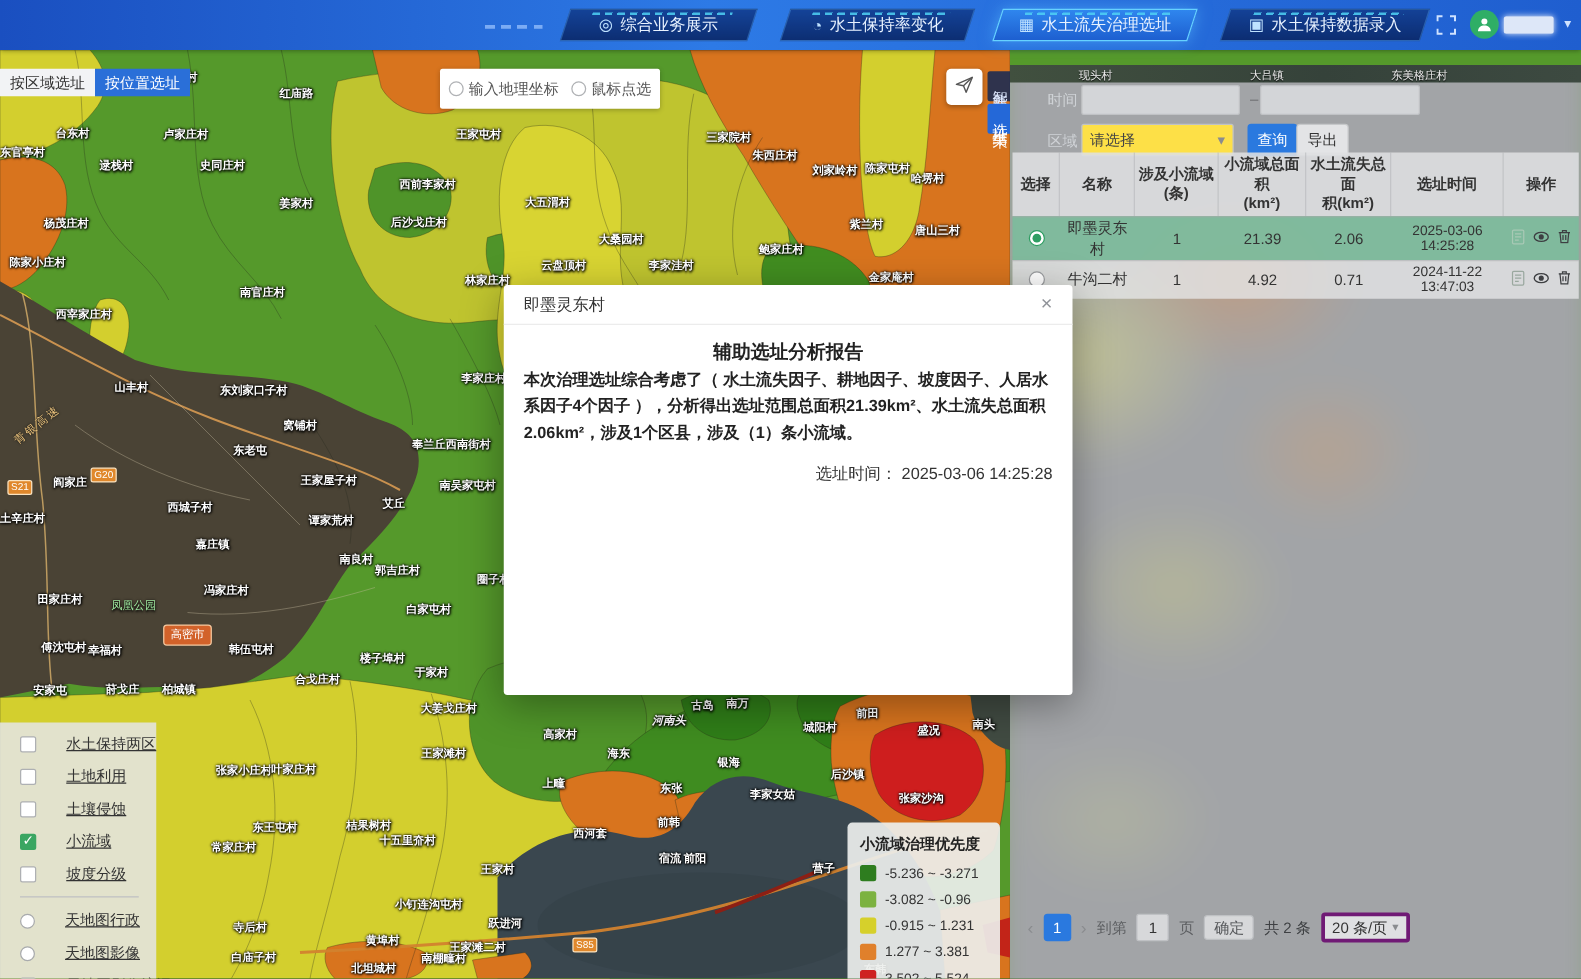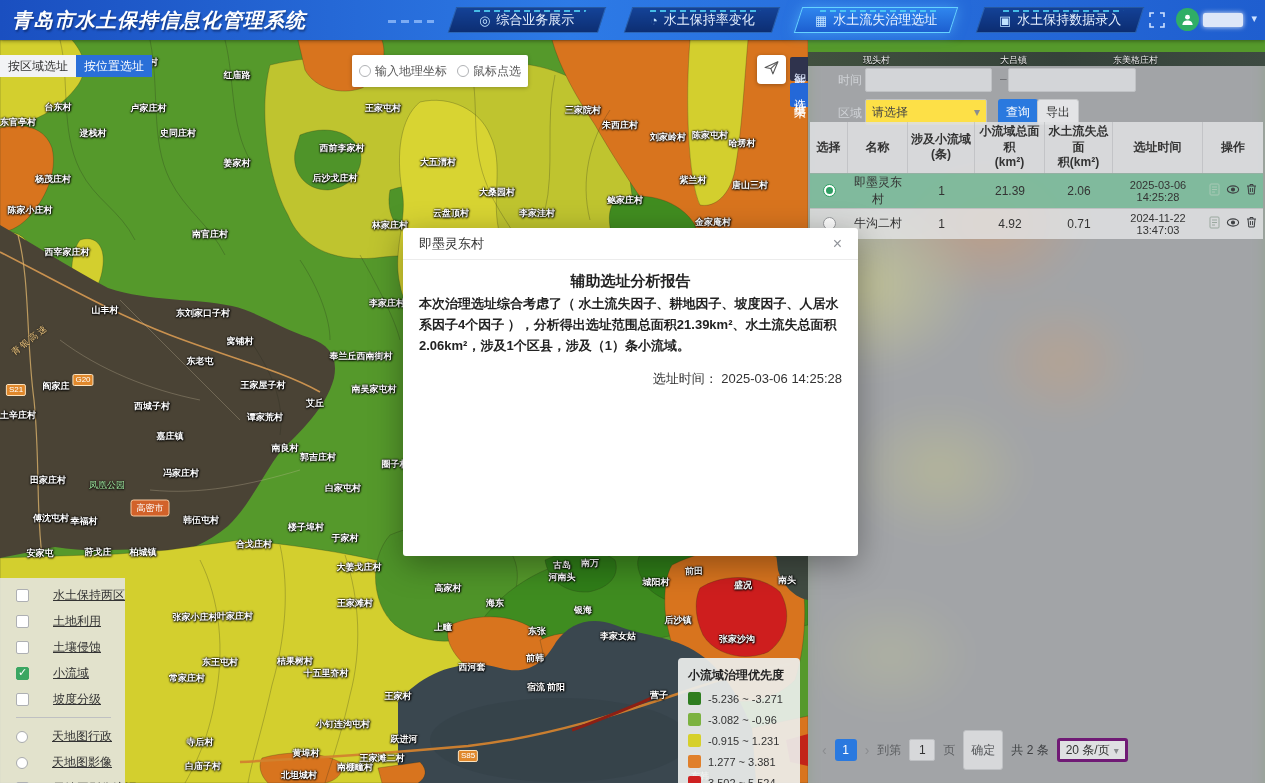--- a/index.html
+++ b/index.html
@@ -142,21 +142,21 @@
   .ops { display:flex; gap:6px; align-items:center; }
   .ops svg { cursor:pointer; }
 
   .pagination { position:absolute; left:14px; top:678px; z-index:5; display:flex; align-items:center;
     gap:8px; font-size:12px; color:#5d5f62; }
   .pg-arrow { cursor:pointer; color:#8a8c8f; font-size:14px; }
   .pg-cur { width:22px; height:22px; background:#2a79df; color:#fff; border-radius:3px;
     display:flex; align-items:center; justify-content:center; cursor:pointer; }
   .pg-input { width:26px; height:22px; background:#d7d8da; border:1px solid #bfc1c4; border-radius:2px;
     text-align:center; font-size:12px; color:#333; }
-  .pg-btn { height:40px; padding:0 7px; background:#d7d8da; border:1px solid #bfc1c4; border-radius:3px;
+  .pg-btn { height:20px; padding:0 7px; background:#d7d8da; border:1px solid #bfc1c4; border-radius:3px;
     color:#55575a; font-size:12px; cursor:pointer; }
   .pg-size { height:24px; padding:0 6px; background:#dfe0e2; border:3px solid #701a75; border-radius:3px;
     display:flex; align-items:center; gap:4px; color:#333; cursor:pointer; }
   .pg-size::after { content:"▾"; color:#8a8c8f; font-size:10px; }
 
   
   .modal { position:absolute; left:403px; top:228px; width:455px; height:328px; background:#fff;
     z-index:100; border-radius:3px; box-shadow:0 8px 32px rgba(0,0,0,.35); }
   .modal-head { height:32px; border-bottom:1px solid #ececec; display:flex; align-items:center;
     padding:0 16px; font-size:13px; color:#333; }
@@ -167,21 +167,20 @@
   .report-detail { margin-top:10px; background:#eef0f2; border-radius:3px; padding:11px 13px;
     font-size:13px; color:#3a3a3a; line-height:1.85; }
   .report-time { margin-top:14px; text-align:right; font-size:13px; color:#333; }
 </style>
 </head>
 <body>
 
 <div class="app">
 
   <div class="header">
-    <div class="app-title">青岛市水土保持信息化管理系统</div>
     <div class="title-decor"></div>
     <div id="nav-items">
         <div class="nav-pill" style="left: 452px; width: 150px;">
           <span class="nav-inner">
             <span class="nav-ico">◎</span>
             <span>综合业务展示</span>
           </span>
         </div>
         <div class="nav-pill" style="left: 628px; width: 148px;">
           <span class="nav-inner">
@@ -341,21 +340,21 @@
         <span class="map-label" style="left: 40px; top: 513px;">安家屯</span>
         <span class="map-label" style="left: 98px; top: 512px;">莳戈庄</span>
         <span class="map-label" style="left: 143px; top: 512px;">柏城镇</span>
         <span class="map-label" style="left: 359px; top: 527px;">大姜戈庄村</span>
         <span class="map-label" style="left: 195px; top: 577px;">张家小庄村</span>
         <span class="map-label" style="left: 235px; top: 576px;">叶家庄村</span>
         <span class="map-label" style="left: 355px; top: 563px;">王家滩村</span>
         <span class="map-label" style="left: 448px; top: 548px;">高家村</span>
         <span class="map-label" style="left: 495px; top: 563px;">海东</span>
         <span class="map-label" style="left: 562px; top: 525px;">古岛</span>
-        <span class="map-label" style="left: 562px; top: 537px;">河南头</span>
+        <span class="map-label" style="left: 535px; top: 537px; font-style: italic;">河南头</span>
         <span class="map-label" style="left: 590px; top: 523px;">南万</span>
         <span class="map-label" style="left: 656px; top: 542px;">城阳村</span>
         <span class="map-label" style="left: 694px; top: 531px;">前田</span>
         <span class="map-label" style="left: 743px; top: 545px;">盛况</span>
         <span class="map-label" style="left: 787px; top: 540px;">南头</span>
         <span class="map-label" style="left: 583px; top: 570px;">银海</span>
         <span class="map-label" style="left: 443px; top: 587px;">上疃</span>
         <span class="map-label" style="left: 678px; top: 580px;">后沙镇</span>
         <span class="map-label" style="left: 737px; top: 599px;">张家沙沟</span>
         <span class="map-label" style="left: 618px; top: 596px;">李家女姑</span>

